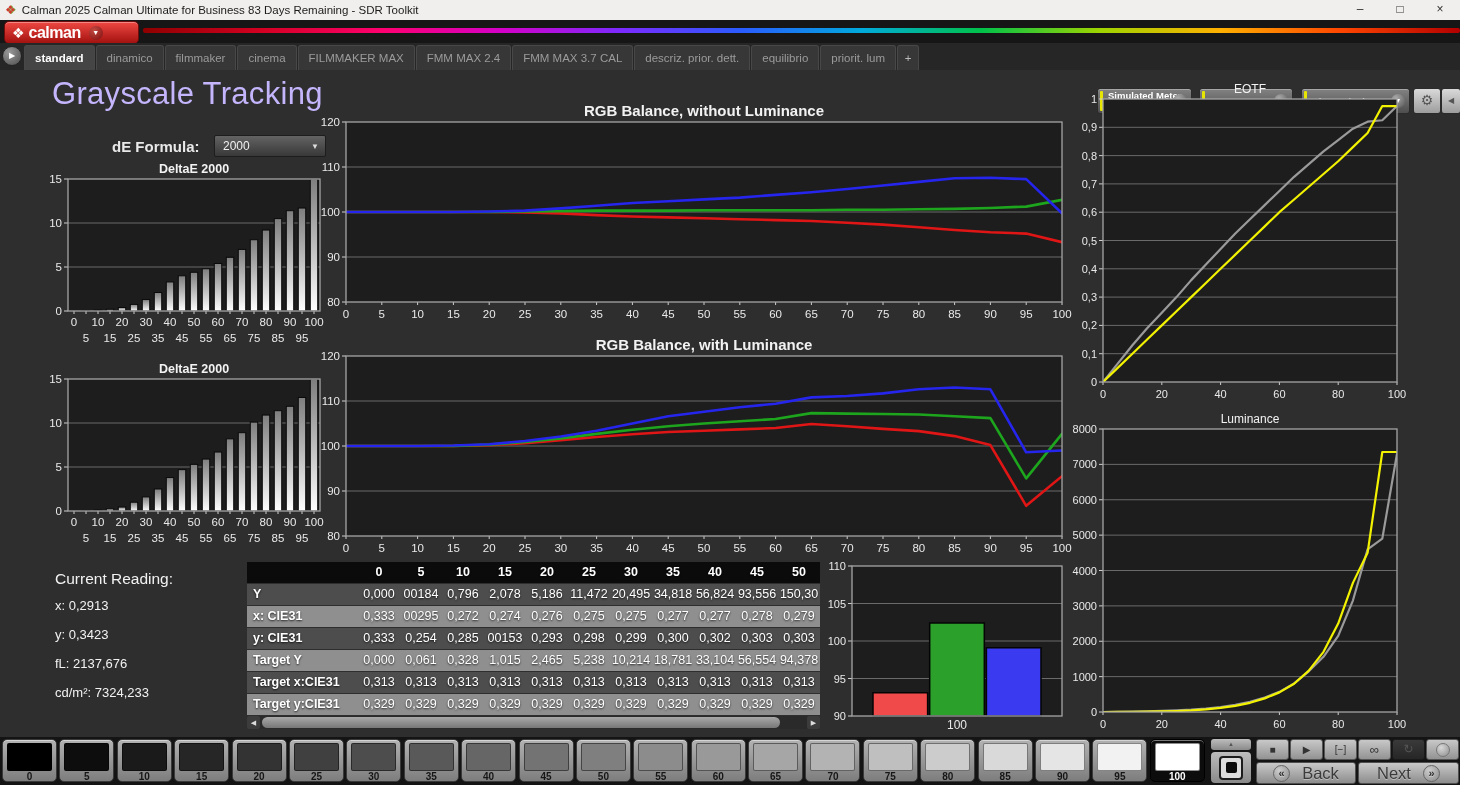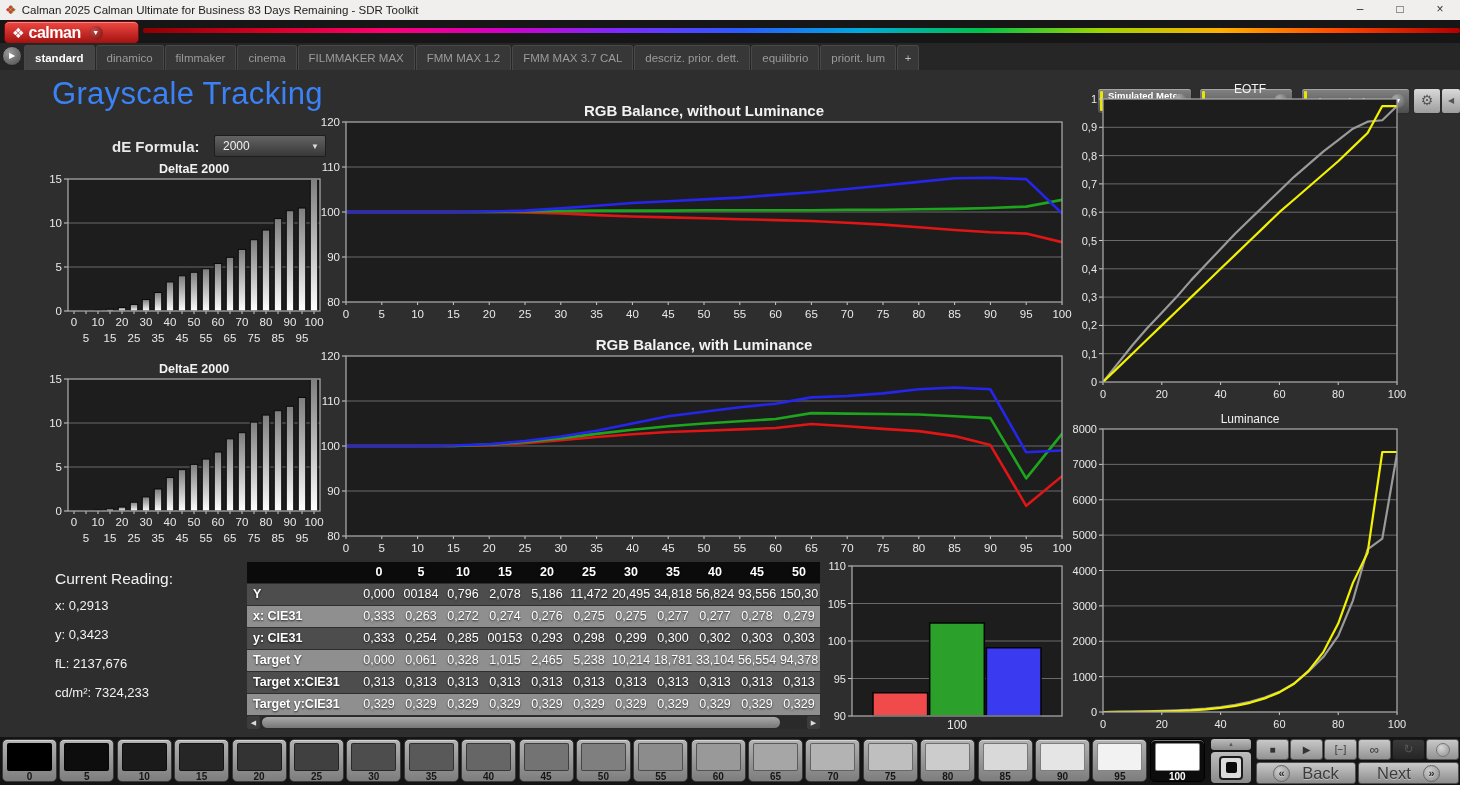--- a/index.html
+++ b/index.html
@@ -42,21 +42,21 @@
       background:linear-gradient(#828282,#4e4e4e);box-shadow:inset 0 1px 0 rgba(255,255,255,.3);}
   .dd:before{content:"";position:absolute;left:2px;top:2px;bottom:2px;width:3px;background:#e6e600;border-radius:1px;}
   .dd .ddtext{position:absolute;left:10px;top:1px;color:#fff;font-size:9.5px;line-height:11px;font-weight:bold;}
   .dd .ddtext.single{top:7px;}
   .dd .ddchev{position:absolute;right:4px;top:5px;width:14px;height:14px;border-radius:50%;
       background:radial-gradient(circle at 35% 30%,#aaa,#555);color:#fff;font-size:7px;text-align:center;line-height:14px;}
   .sqbtn{position:absolute;top:45px;height:24px;border-radius:3px;border:1px solid #2b2b2b;
       background:linear-gradient(#d9d9d9,#9d9d9d);text-align:center;color:#555;}
 
   
-  .pagetitle{position:absolute;left:52px;top:76px;font-size:31px;color:#3b82f6;letter-spacing:.3px;}
+  .pagetitle{position:absolute;left:52px;top:76px;font-size:31px;color:#c4b5fd;letter-spacing:.3px;}
   .delabel{position:absolute;left:112px;top:138px;font-size:15px;font-weight:bold;color:#e9e9e9;}
   .dedrop{position:absolute;left:214px;top:135px;width:112px;height:22px;border:1px solid #1d1d1d;border-radius:2px;
       background:linear-gradient(#636363,#383838);color:#f0f0f0;font-size:12px;line-height:21px;padding-left:8px;box-sizing:border-box;}
   .dedrop .chev{position:absolute;right:6px;top:0;font-size:8px;color:#ddd;line-height:21px;}
 
   .chart{position:absolute;}
 
   
   .reading{position:absolute;left:55px;top:570px;color:#f2f2f2;}
   .reading .rhead{font-size:15.5px;margin-bottom:10px;}
@@ -136,21 +136,21 @@
   </div>
 
   <div class="tabbar">
     <div class="tabplay">▶</div>
     <div class="tabstrip">
         <div class="tab active">standard</div>
         <div class="tab">dinamico</div>
         <div class="tab">filmmaker</div>
         <div class="tab">cinema</div>
         <div class="tab">FILMMAKER MAX</div>
-        <div class="tab">FMM MAX 1.2</div>
+        <div class="tab">FMM MAX 2.4</div>
         <div class="tab">FMM MAX 3.7 CAL</div>
         <div class="tab">descriz. prior. dett.</div>
         <div class="tab">equilibrio</div>
         <div class="tab">priorit. lum</div>
         <div class="tab addtab">+</div>
       </div>
 
     <div class="dd" style="left:1097px;width:93px;">
       <div class="ddtext">
         <div>Simulated Meter</div>
@@ -656,21 +656,21 @@
           <div class="tcell">11,472</div>
           <div class="tcell">20,495</div>
           <div class="tcell">34,818</div>
           <div class="tcell">56,824</div>
           <div class="tcell">93,556</div>
           <div class="tcell">150,30</div>
         </div>
         <div class="trow rowB">
           <div class="tcell tlabel">x: CIE31</div>
           <div class="tcell">0,333</div>
-          <div class="tcell">0,263</div>
+          <div class="tcell">00295</div>
           <div class="tcell">0,272</div>
           <div class="tcell">0,274</div>
           <div class="tcell">0,276</div>
           <div class="tcell">0,275</div>
           <div class="tcell">0,275</div>
           <div class="tcell">0,277</div>
           <div class="tcell">0,277</div>
           <div class="tcell">0,278</div>
           <div class="tcell">0,279</div>
         </div>

